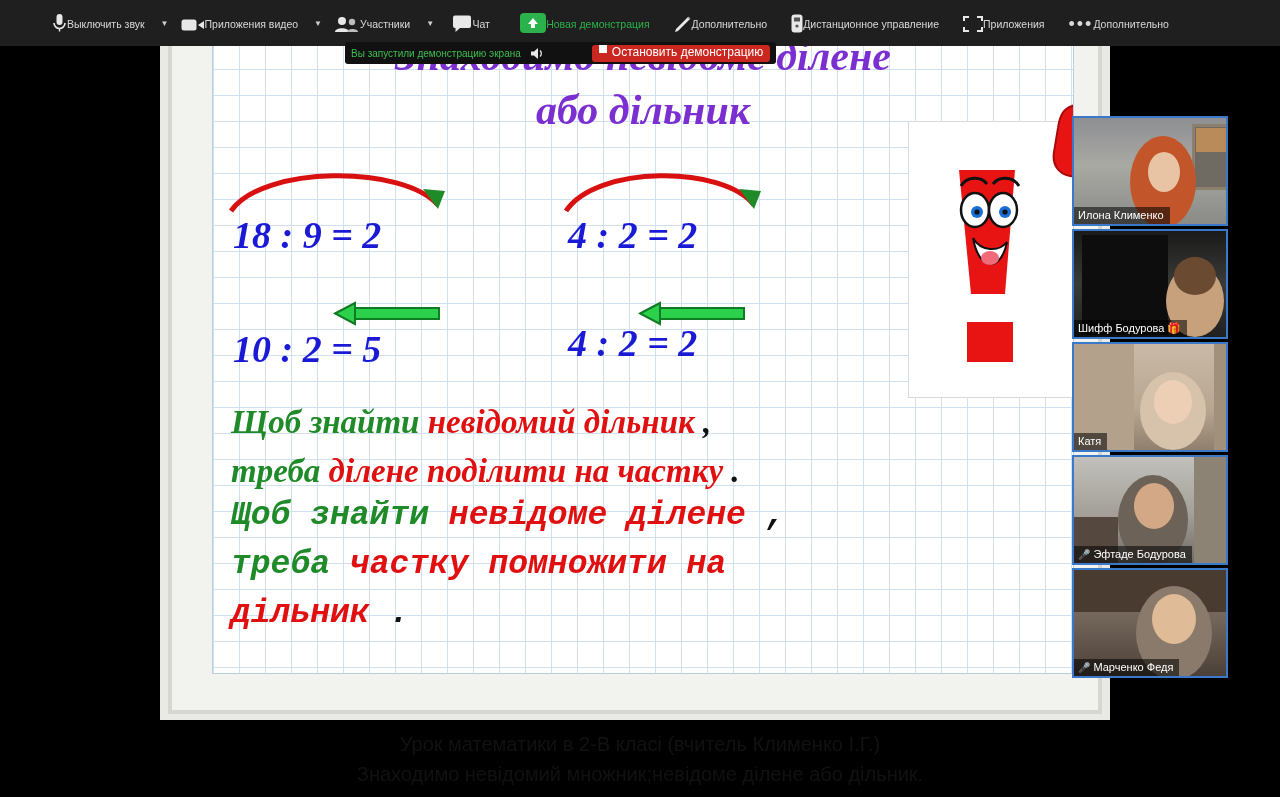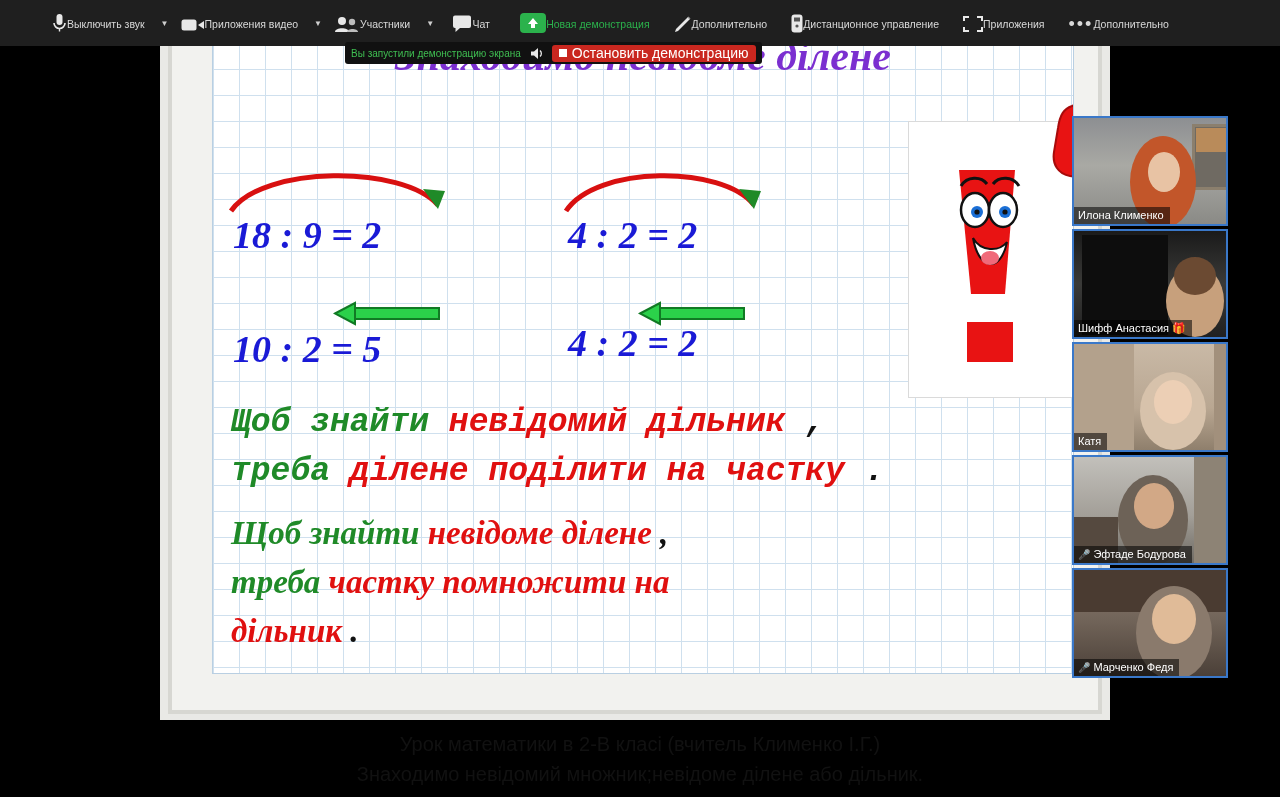--- a/index.html
+++ b/index.html
@@ -17,21 +17,21 @@
   .badge.gray{background:#444;color:#fff;}
   .green-btn{background:#2bb24c;border-radius:4px;width:26px;height:20px;display:flex;align-items:center;justify-content:center;}
   .green-btn svg{display:block;}
   .tb-item.share .lbl{color:#2bb24c;}
   .dots{color:#d9d9d9;font-size:18px;letter-spacing:2px;line-height:18px;}
 
   
   .share-banner{position:absolute;left:345px;top:42px;height:22px;background:#111;border-radius:3px;display:flex;align-items:center;padding:0 6px;z-index:30;}
   .share-banner .txt{color:#3fbf52;font-size:10px;white-space:nowrap;}
   .share-banner .spk{margin:0 7px 0 9px;display:flex;align-items:center;}
-  .stop-btn{background:#c9271f;border-radius:3px;height:17px;display:flex;align-items:center;padding:0 7px;color:#fff;font-size:14px;white-space:nowrap;}
+  .stop-btn{background:#c9271f;border-radius:3px;height:17px;display:flex;align-items:flex-start;padding:0 7px;color:#fff;font-size:12px;white-space:nowrap;margin-left:40px;}
   .stop-sq{width:8px;height:8px;background:#fff;margin-right:5px;display:inline-block;}
 
   
   .stage{position:absolute;left:160px;top:20px;width:950px;height:700px;background:#e9e9e6;}
   .slide-frame{position:absolute;left:8px;top:0px;width:934px;height:694px;background:#f2f2ef;border:4px solid #d7d7d2;box-sizing:border-box;}
   .grid{position:absolute;left:40px;top:18px;right:24px;bottom:36px;background:#fff;
      background-image:linear-gradient(to right,#cfe0ee 1px,transparent 1px),linear-gradient(to bottom,#cfe0ee 1px,transparent 1px);
      background-size:26px 26px;border:1px solid #b9cfe2;overflow:hidden;}
 
   .title{position:absolute;left:0;right:0;top:-14px;text-align:center;color:#7b2fd0;font-family:"Liberation Serif",serif;font-style:italic;font-weight:bold;font-size:42px;line-height:54px;}
@@ -43,22 +43,22 @@
   .eq.e3{left:20px;top:284px;}
   .eq.e4{left:355px;top:278px;}
 
   .arc{position:absolute;}
   .garrow{position:absolute;}
 
   .excl-box{position:absolute;right:-2px;top:78px;width:165px;height:275px;background:#fff;border:1px solid #dadada;}
   .excl{position:absolute;left:36px;top:30px;}
 
   .rule{position:absolute;left:18px;right:10px;font-family:"Liberation Serif",serif;font-style:italic;font-weight:bold;font-size:33px;line-height:49px;}
-  .rule.r1{top:355px;font-family:Liberation Mono, monospace;}
-  .rule.r2{top:466px;}
+  .rule.r1{top:355px;}
+  .rule.r2{top:448px;font-family:Liberation Mono, monospace;}
   .g{color:#1f8a28;}
   .r{color:#e01010;}
   .k{color:#111;}
 
   .caption{position:absolute;left:0;right:0;bottom:8px;text-align:center;color:#111;font-size:20px;line-height:30px;}
 
   
   .strip{position:absolute;right:12px;top:116px;width:196px;}
   .tile{position:relative;width:156px;height:110px;margin-bottom:3px;overflow:hidden;border:2px solid #3a78c9;box-sizing:border-box;background:#2a2a2a;}
   .tile .name{position:absolute;left:0;bottom:0;background:rgba(0,0,0,.55);color:#fff;font-size:11px;line-height:15px;padding:1px 6px 1px 4px;max-width:190px;white-space:nowrap;overflow:hidden;display:flex;align-items:center;}
@@ -79,20 +79,21 @@
 <body>
 
 <div id="app">
 
   <div class="stage">
     <div class="slide-frame">
       <div class="grid">
 
         <div class="title">
           <span>Знаходимо невідоме ділене</span>
+          <span class="l2">або дільник</span>
         </div>
 
         <svg class="arc" style="left:10px;top:118px;" width="230" height="56">
           <path d="M8,50 C40,4 180,4 215,44" stroke="#d81010" stroke-width="5" fill="none"></path>
           <polygon points="215,48 200,28 222,30" fill="#1f8a28"></polygon>
         </svg>
         <svg class="arc" style="left:345px;top:118px;" width="210" height="56">
           <path d="M8,50 C38,4 165,4 196,44" stroke="#d81010" stroke-width="5" fill="none"></path>
           <polygon points="196,48 181,28 203,30" fill="#1f8a28"></polygon>
         </svg>
@@ -165,21 +166,21 @@
       <div class="name">
           <span>Илона Клименко</span>
         </div>
     </div>
 
     <div class="tile v2">
       <div class="rect" style="left:8px;top:4px;width:86px;height:100px;background:#0d0d0d;"></div>
       <div class="blob" style="left:92px;top:34px;width:58px;height:72px;background:#c7a07c;"></div>
       <div class="blob" style="left:100px;top:26px;width:42px;height:38px;background:#6b4a32;"></div>
       <div class="name">
-          <span>Шифф Анастасия</span>
+          <span>Шифф Бодурова</span>
           <span class="gift">🎁</span>
         </div>
     </div>
 
     <div class="tile v3">
       <div class="rect" style="left:0;top:0;width:60px;height:106px;background:#b3a18c;"></div>
       <div class="rect" style="left:140px;top:0;width:56px;height:106px;background:#a2907c;"></div>
       <div class="blob" style="left:66px;top:28px;width:66px;height:78px;background:#d7c2ab;"></div>
       <div class="blob" style="left:80px;top:36px;width:38px;height:44px;background:#eccfb5;"></div>
       <div class="name">

